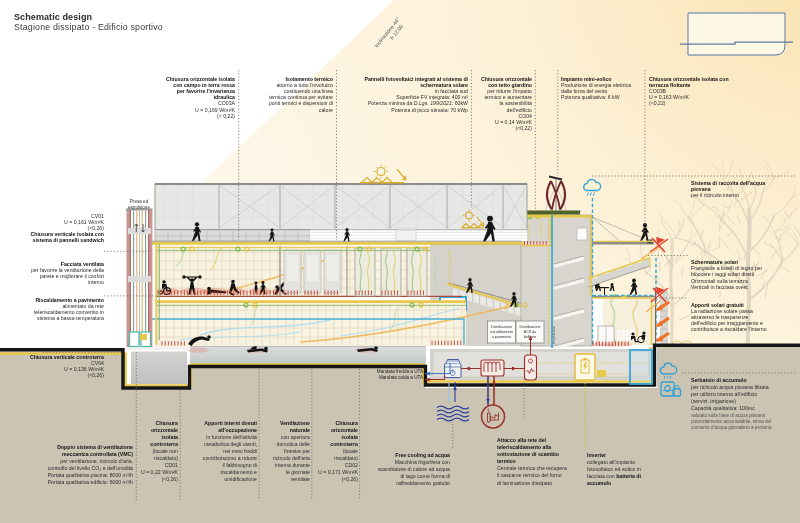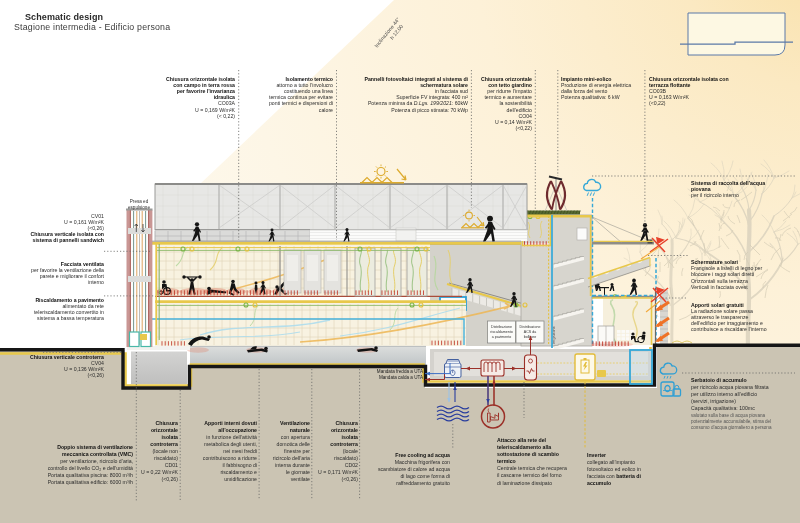--- a/index.html
+++ b/index.html
@@ -1150,23 +1150,23 @@
         <text x="139" y="203">Presa ed</text>
         <text x="139" y="208.5">espulsione</text>
       </g>
 
 <g font-size="4.6" fill="#222" text-anchor="end">
         <text x="423" y="372.6">Mandata fredda a UTA</text>
         <text x="423" y="379.2">Mandata calda a UTA</text>
       </g>
 </svg>
 
-<div class="t ttl" style="left:14px;top:14px;width:300px;margin-left:11px;">Schematic design</div>
-
-<div class="t sub" style="left:14px;top:24.3px;width:320px;">Stagione intermedia - Edificio persona</div>
+<div class="t ttl" style="left:14px;top:14px;width:300px;">Schematic design</div>
+
+<div class="t sub" style="left:14px;top:24.3px;width:320px;">Stagione dissipato - Edificio sportivo</div>
 
 <div class="t r" style="left:135px;top:75.5px;width:100px;"><b>Chiusura orizzontale isolata<br>con campo in terra rossa<br>per favorire l’invarianza<br>idraulica</b><br>CO03A<br>U = 0,169 W/m²K<br>(&lt; 0,22)</div>
 
 <div class="t r" style="left:233px;top:75.5px;width:100px;"><b>Isolamento termico</b><br>attorno a tutto l’involucro<br>costituendo una linea<br>termica continua per evitare<br>ponti termici e dispersioni di<br>calore</div>
 
 <div class="t r" style="left:348px;top:75.5px;width:120px;"><b>Pannelli fotovoltaici integrati al sistema di<br>schermatura solare</b><br>in facciata sud<br>Superficie FV integrata: 400 m²<br>Potenza minima da <i>D.Lgs. 199/2021</i>: 60kW<br>Potenza di picco stimata: 70 kWp</div>
 
 <div class="t r" style="left:455px;top:75.5px;width:77px;"><b>Chiusura orizzontale<br>con tetto giardino</b><br>per ridurre l’impatto<br>termico e aumentare<br>la sostenibilità<br>dell’edificio<br>CO04<br>U = 0,14 W/m²K<br>(&lt;0,22)</div>
 
 <div class="t l" style="left:561px;top:75.5px;width:110px;"><b>Impianto mini-eolico</b><br>Produzione di energia elettrica<br>dalla forza del vento<br>Potenza qualitativa: 6 kW</div>

